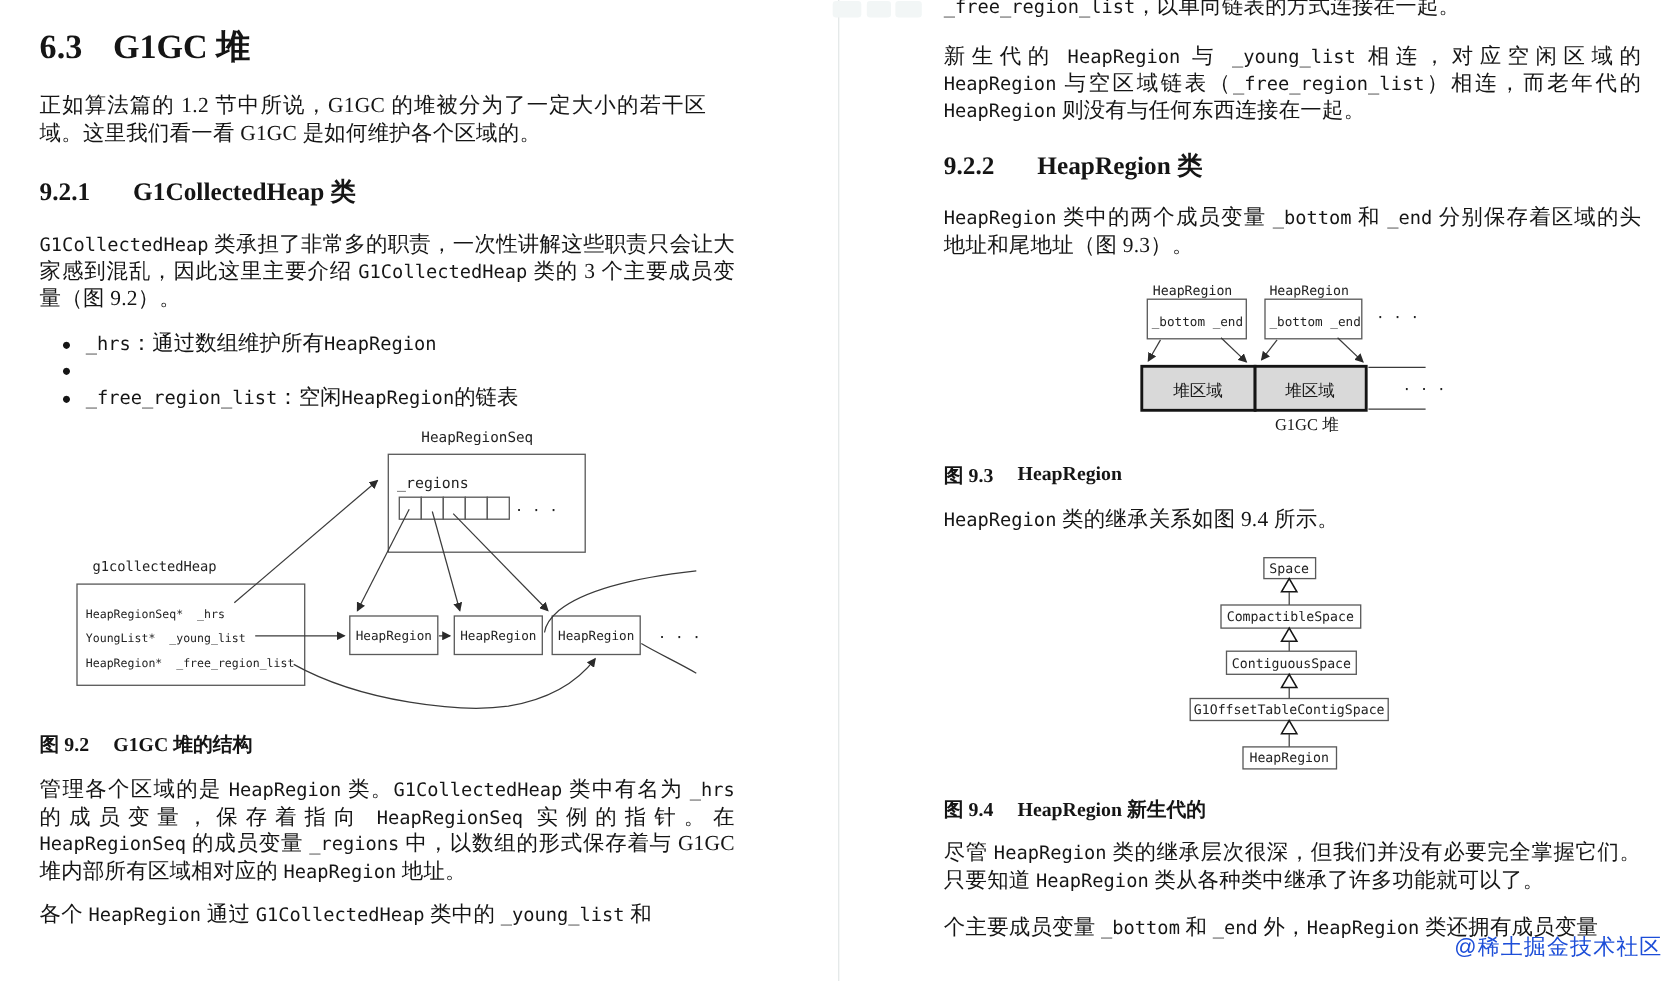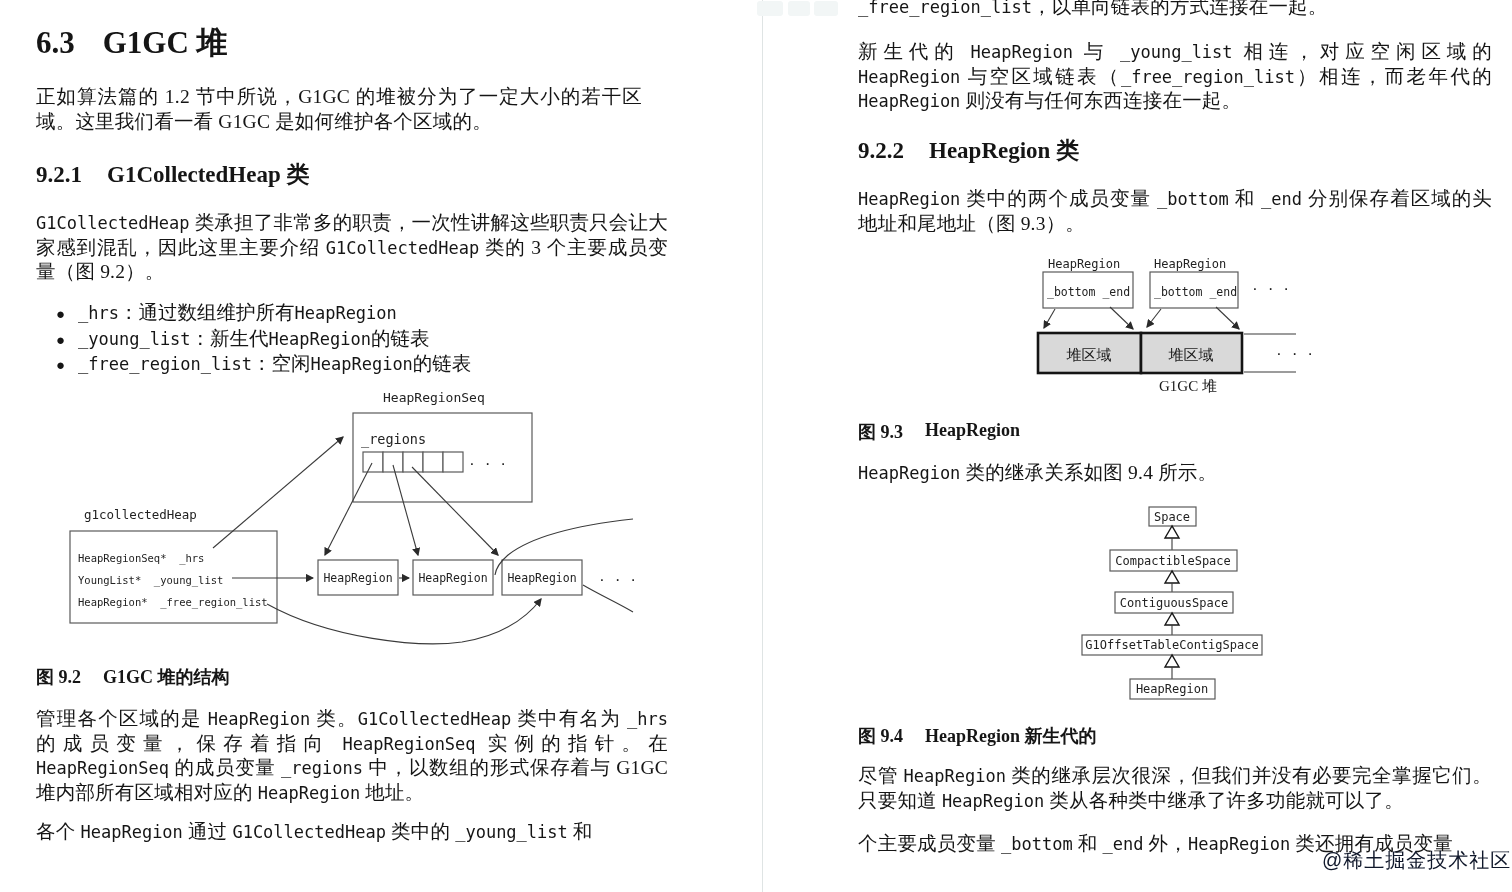--- a/index.html
+++ b/index.html
@@ -7,39 +7,39 @@
     width:1512px;height:892px;position:relative;overflow:hidden;
     background:#ffffff;color:#151515;
     font-family:"Liberation Serif","DejaVu Serif",serif;
   }
   .abs{position:absolute;}
   
   .divider{left:762px;top:0;width:1px;height:892px;background:#dfe4e4;}
   .artifact{background:#f2f6f6;border-radius:3px;}
   
   .h1{display:flex;gap:28px;font-weight:700;font-size:31px;line-height:1.1;}
-  .h2{display:flex;gap:25px;font-weight:700;font-size:23px;line-height:1.1;}
+  .h2{display:flex;gap:39px;font-weight:700;font-size:23px;line-height:1.1;}
   
   .body-p{font-size:19.5px;line-height:24.6px;letter-spacing:0.2px;text-align:justify;}
   .body-p .code{font-family:"DejaVu Sans Mono","Liberation Mono",monospace;font-size:17px;letter-spacing:0;}
   
   .caption{display:flex;gap:22px;font-weight:700;font-size:18px;}
   
   .bullets{list-style:none;margin:0;padding:0;}
   .bullets li{display:flex;align-items:baseline;line-height:23.6px;font-size:19.5px;}
   .bullets .dot{width:22px;flex:0 0 22px;font-size:15px;}
   .bullets .code{font-family:"DejaVu Sans Mono","Liberation Mono",monospace;font-size:17px;}
   
   .mono{font-family:"DejaVu Sans Mono","Liberation Mono",monospace;fill:#222;}
   .serif{font-family:"Liberation Serif","DejaVu Serif",serif;fill:#1a1a1a;}
   svg .pre{white-space:pre;}
   svg line,svg path.ln{stroke:#3a3a3a;stroke-width:1.1;fill:none;}
   svg rect.bx{fill:#ffffff;stroke:#5a5a5a;stroke-width:1.2;}
   svg rect.heavy{fill:#d9d9d9;stroke:#141414;stroke-width:2.6;}
-  .watermark{color:#0f172a;font-size:20px;font-family:"Liberation Sans","DejaVu Sans",sans-serif;letter-spacing:1px;text-align:right;}
+  .watermark{color:#1d4ed8;font-size:20px;font-family:"Liberation Sans","DejaVu Sans",sans-serif;letter-spacing:1px;text-align:right;}
 </style>
 </head>
 <body>
 
 <div class="abs divider"></div>
 <div class="abs artifact" style="left:757px;top:1px;width:26px;height:15px;"></div>
 <div class="abs artifact" style="left:788px;top:1px;width:22px;height:15px;"></div>
 <div class="abs artifact" style="left:814px;top:1px;width:24px;height:15px;"></div>
 
 <div class="abs h1" style="left:36px;top:26px;">
@@ -56,21 +56,20 @@
 
 <p class="abs body-p" style="left:36px;top:211px;width:632px;margin:0;"><span class="code">G1CollectedHeap</span><span> 类承担了非常多的职责，一次性讲解这些职责只会让大家感到混乱，因此这里主要介绍 </span><span class="code">G1CollectedHeap</span><span> 类的 3 个主要成员变量（图 9.2）。</span></p>
 
 <ul class="abs bullets" style="left:56px;top:301px;width:620px;">
   <li>
       <span class="dot">●</span>
       <span><span class="code">_hrs</span><span>：通过数组维护所有</span><span class="code">HeapRegion</span></span>
     </li>
   <li>
       <span class="dot">●</span>
-      <span><span class="code">_young_list</span><span>：新生代</span><span class="code">HeapRegion</span><span>的链表</span></span>
     </li>
   <li>
       <span class="dot">●</span>
       <span><span class="code">_free_region_list</span><span>：空闲</span><span class="code">HeapRegion</span><span>的链表</span></span>
     </li>
 </ul>
 
 <svg class="abs" style="left:30px;top:385px;" width="610" height="272" viewBox="0 0 610 272">
   <defs>
     <marker id="arr" viewBox="0 0 10 10" refX="8.5" refY="5" markerWidth="7.5" markerHeight="7.5" orient="auto">

